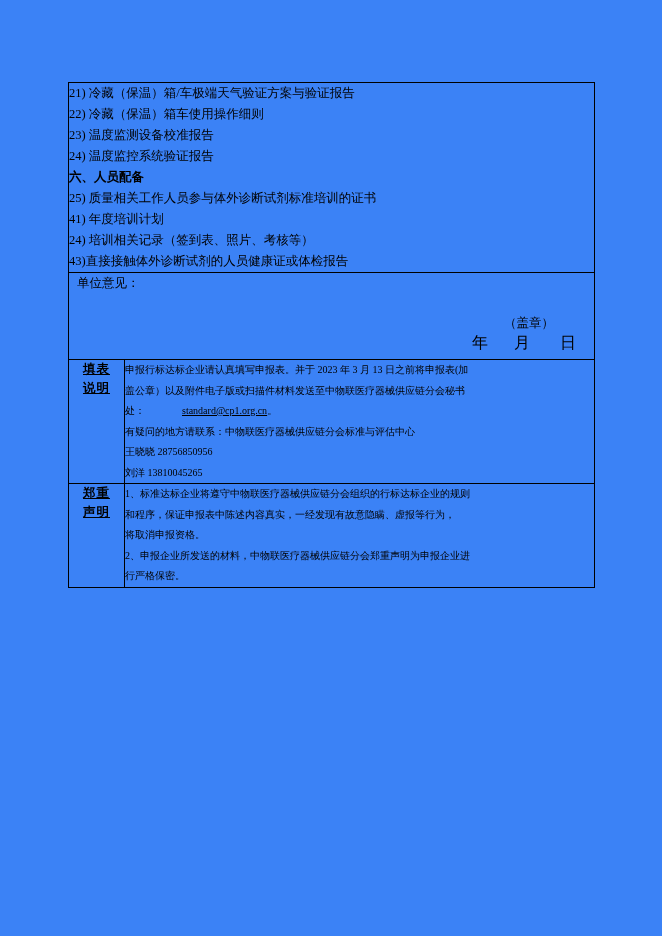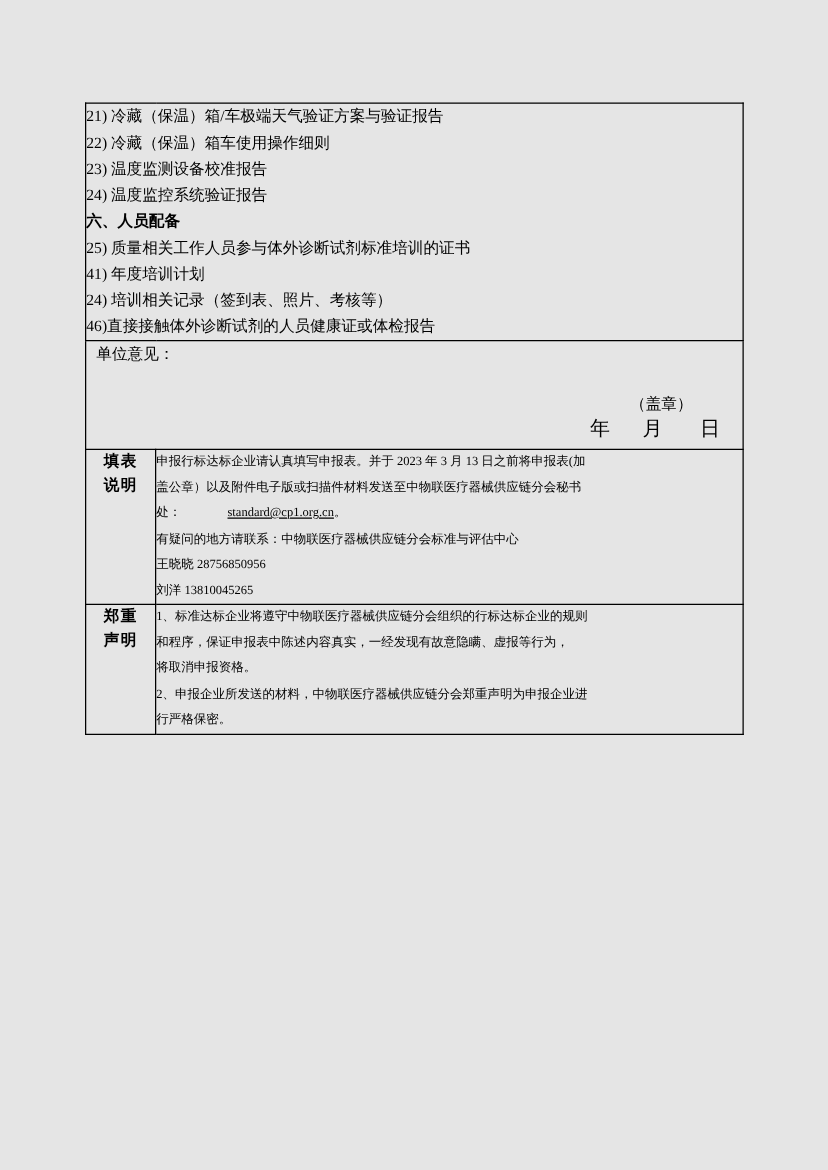--- a/index.html
+++ b/index.html
@@ -13,21 +13,21 @@
     font-family: "Liberation Serif", "DejaVu Serif", serif;
     color: #000000;
     position: relative;
   }
   .page {
     position: absolute;
     left: 0;
     top: 0;
     width: 662px;
     height: 936px;
-    background: #e5e5e5;
+    background: #3b82f6;
   }
   .doc-table {
     position: absolute;
     left: 68px;
     top: 82px;
     width: 526px;
     border-collapse: collapse;
     table-layout: fixed;
   }
   .doc-table td {
@@ -81,20 +81,21 @@
   .d-m { margin-right: 30px; }
   
   .col-label {
     width: 56px;
     text-align: center;
     vertical-align: middle;
     font-size: 12.5px;
     font-weight: bold;
     line-height: 19px;
     letter-spacing: 1px;
+    text-decoration: underline;
   }
   .col-label .lbl-inner {
     display: block;
     padding: 0 4px;
   }
   .cell-body {
     padding: 6px 10px 8px 8px;
   }
   .body-line {
     font-size: 10px;
@@ -120,21 +121,21 @@
       <tr>
         <td class="cell-list" colspan="2">
           <div class="list-line">21) 冷藏（保温）箱/车极端天气验证方案与验证报告</div>
           <div class="list-line">22) 冷藏（保温）箱车使用操作细则</div>
           <div class="list-line">23) 温度监测设备校准报告</div>
           <div class="list-line">24) 温度监控系统验证报告</div>
           <div class="list-line bold">六、人员配备</div>
           <div class="list-line">25) 质量相关工作人员参与体外诊断试剂标准培训的证书</div>
           <div class="list-line">41) 年度培训计划</div>
           <div class="list-line">24) 培训相关记录（签到表、照片、考核等）</div>
-          <div class="list-line">46)直接接触体外诊断试剂的人员健康证或体检报告</div>
+          <div class="list-line">43)直接接触体外诊断试剂的人员健康证或体检报告</div>
         </td>
       </tr>
       <tr>
         <td class="cell-opinion" colspan="2">
           <div class="opinion-label">单位意见：</div>
           <div class="seal-line">（盖章）</div>
           <div class="date-line">
             <span class="d-y">年</span><span class="d-m">月</span><span class="d-d">日</span>
           </div>
         </td>

